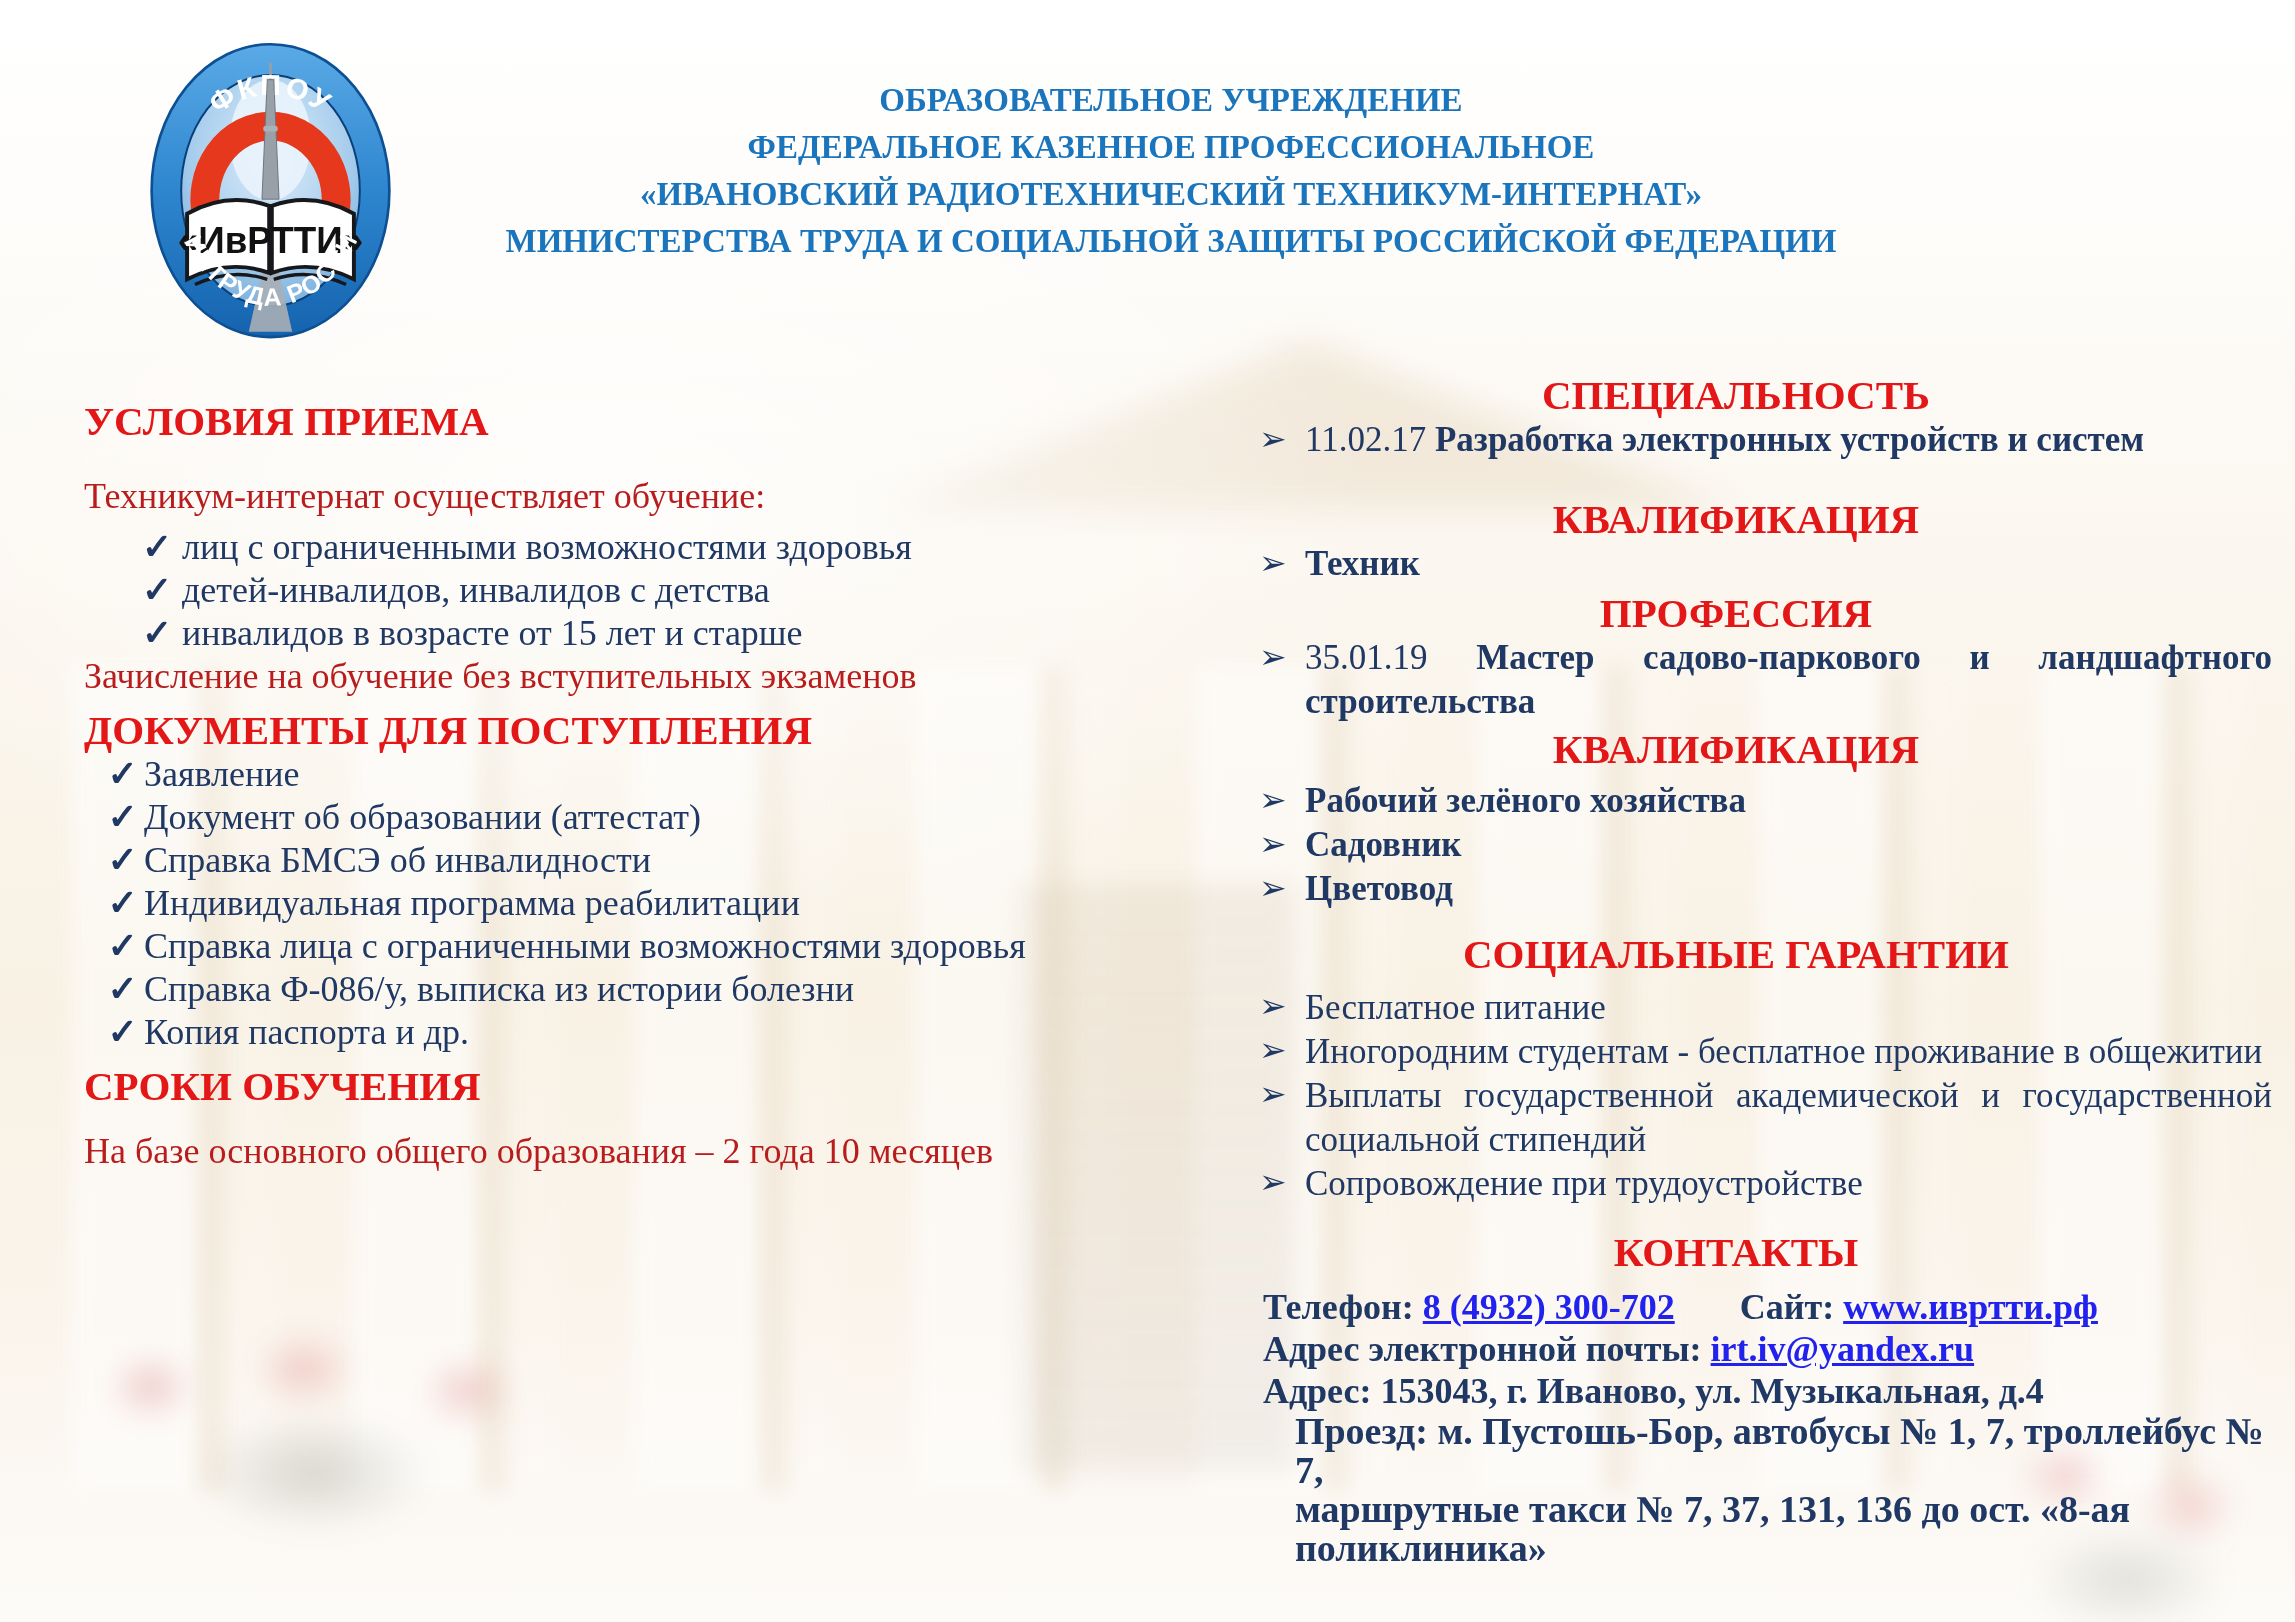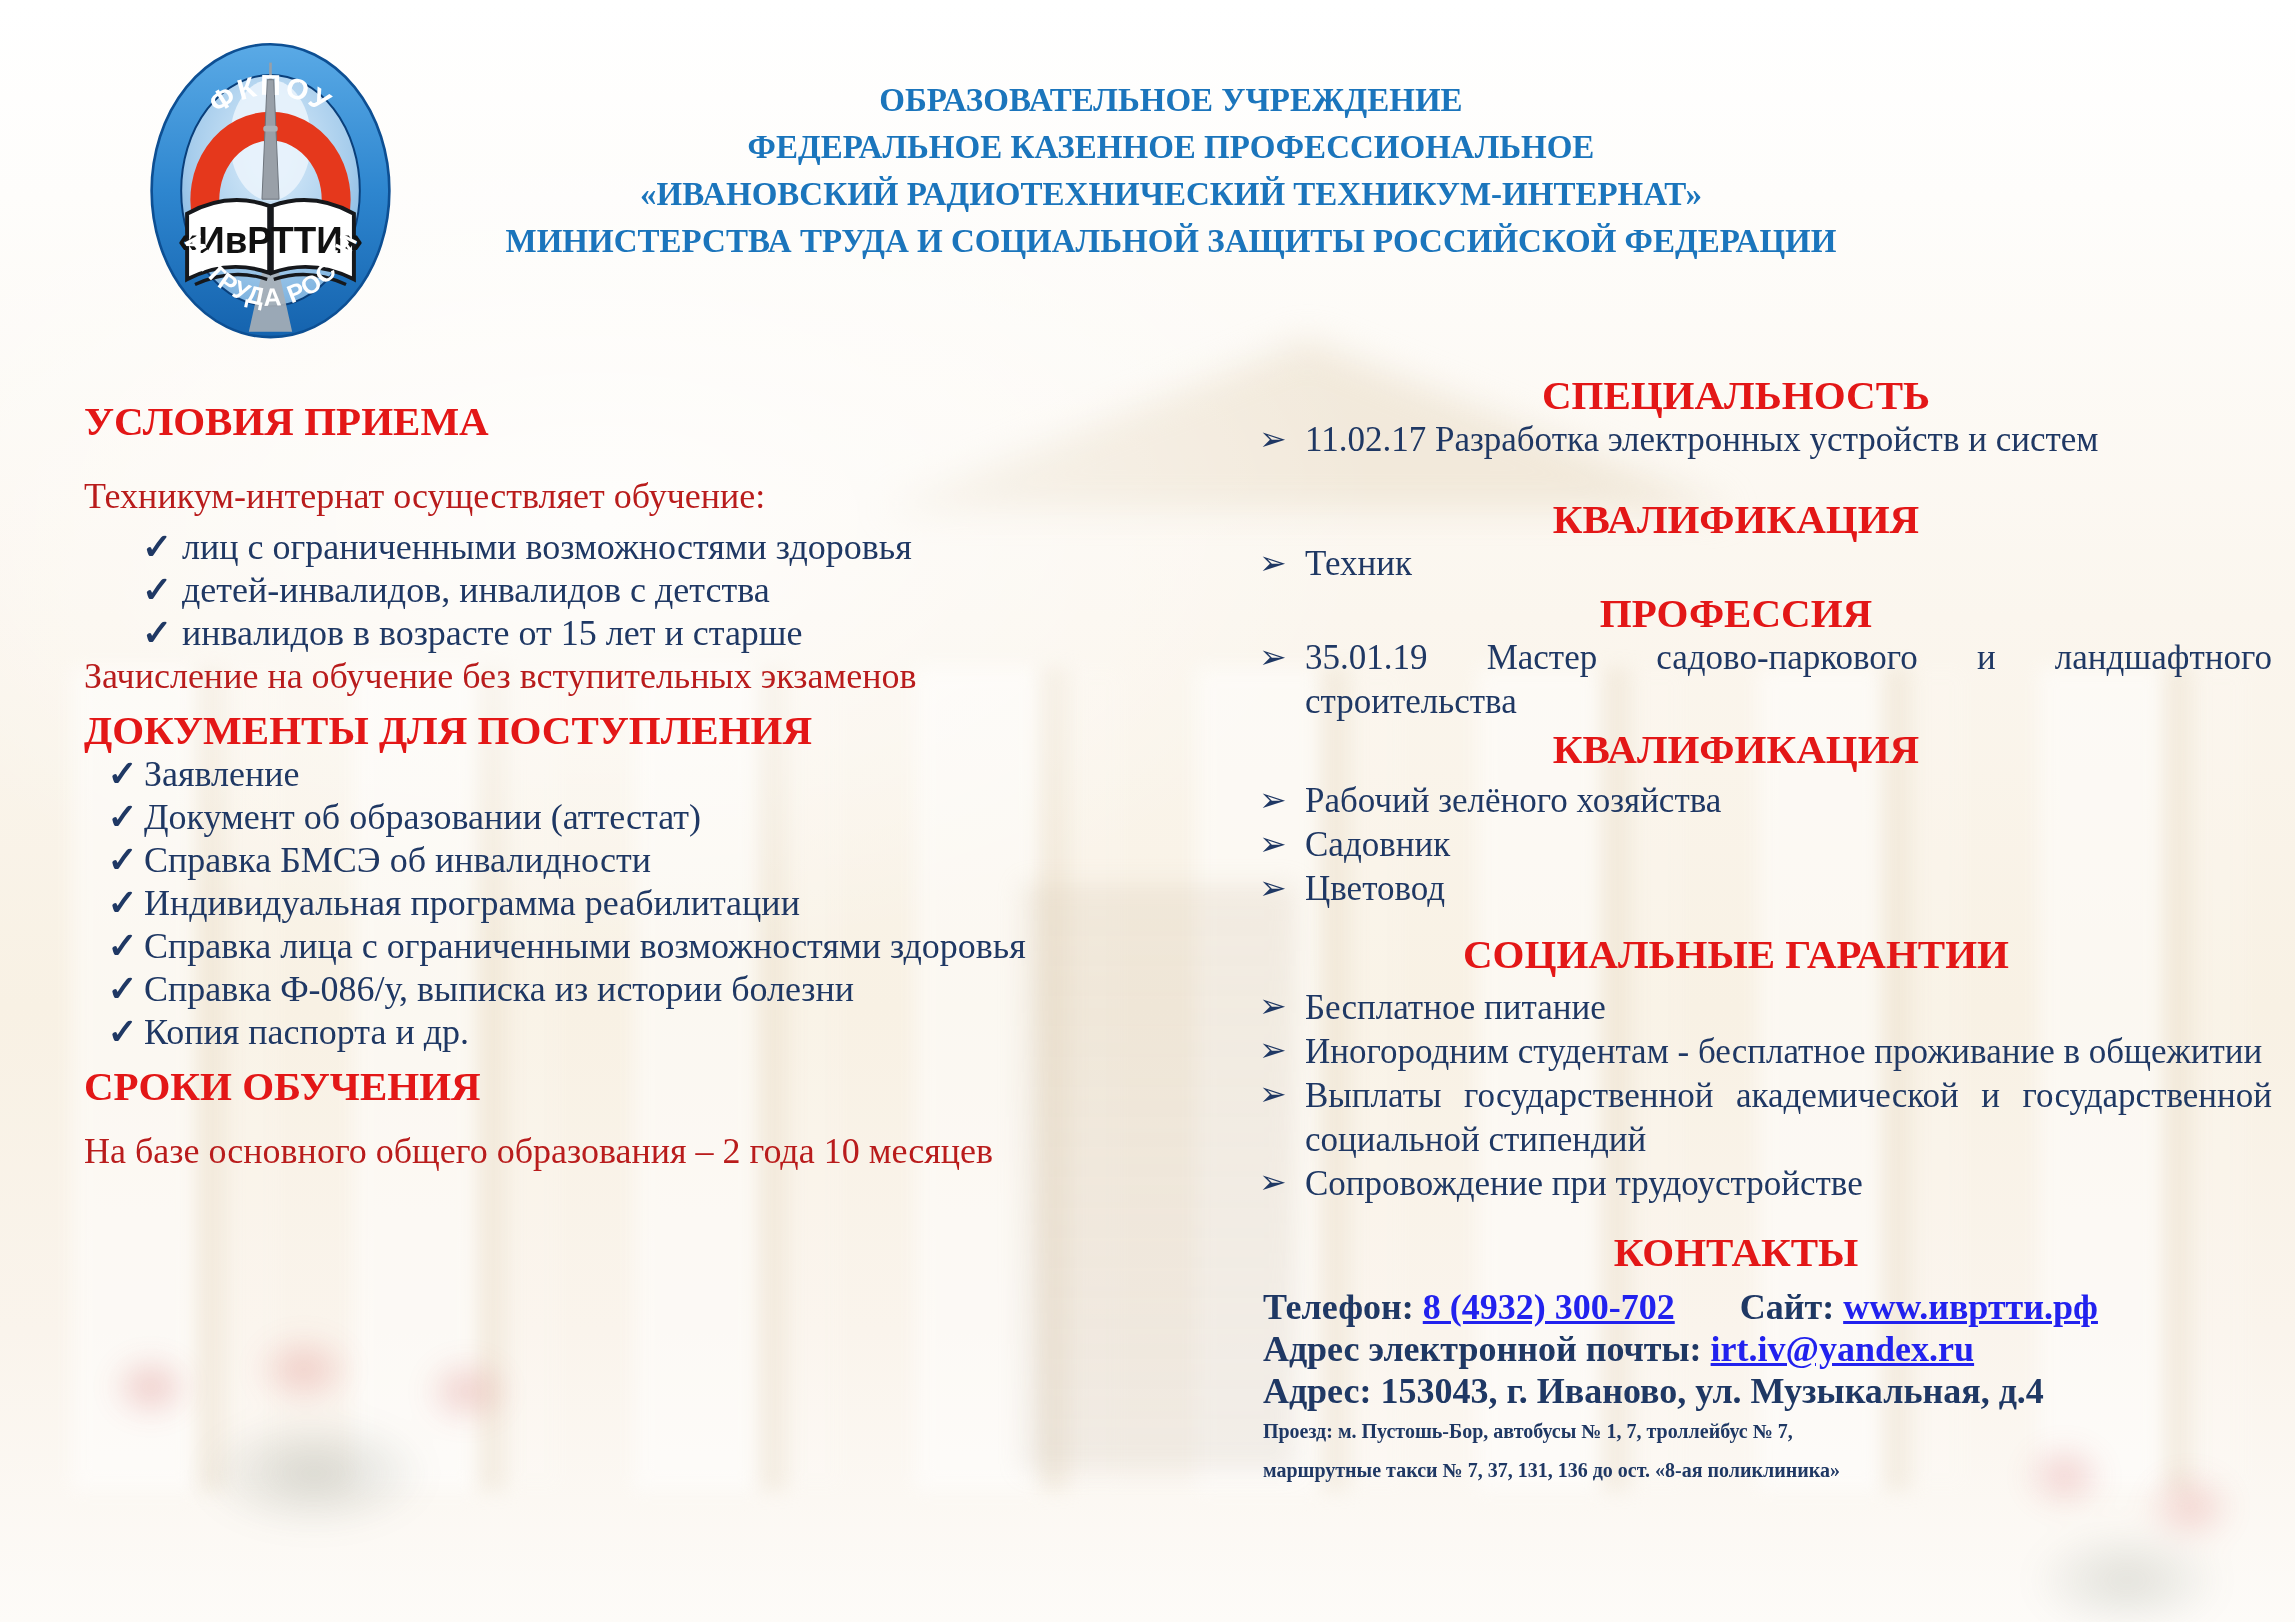--- a/index.html
+++ b/index.html
@@ -89,32 +89,32 @@
   ul.arrowlist{list-style:none;margin:0;padding:0;}
   ul.arrowlist li{
     position:relative;padding-left:46px;
     color:#1f3864;font-size:35px;line-height:44px;
   }
   ul.arrowlist li .arr{
     position:absolute;left:0;top:-1.3px;font-size:33px;color:#1f3864;
     font-family:"DejaVu Sans",sans-serif;
   }
   ul.arrowlist li.just{text-align:justify;text-align-last:left;}
-  .b{font-weight:400;}
+  .b{font-weight:700;}
 
   
   .mt-item{margin-top:14.4px;}
   .mt-head{margin-top:34px;}
   .mt-small{margin-top:9.2px;}
   .lh-wide li{line-height:47px;}
 
   
   .contacts{margin-top:10.5px;margin-left:3.9px;color:#1f3864;}
   .contacts .line{font-size:36px;line-height:42px;font-weight:700;margin:0;}
-  .contacts .line.small{font-size:20px;line-height:39px;}
+  .contacts .line.small{font-size:38px;line-height:39px;margin-left:32px;}
   .contacts a{color:#2222ee;text-decoration:underline;font-weight:700;}
   .gap-site{display:inline-block;width:65px;}
 
   
   .ml-intro{margin-bottom:7.9px;}
   .docs-h{margin-top:63px;}
   .docs-list{margin-top:29px;}
   .terms-h{margin-top:69px;}
   .terms-p{margin-top:21px;}
 </style>

